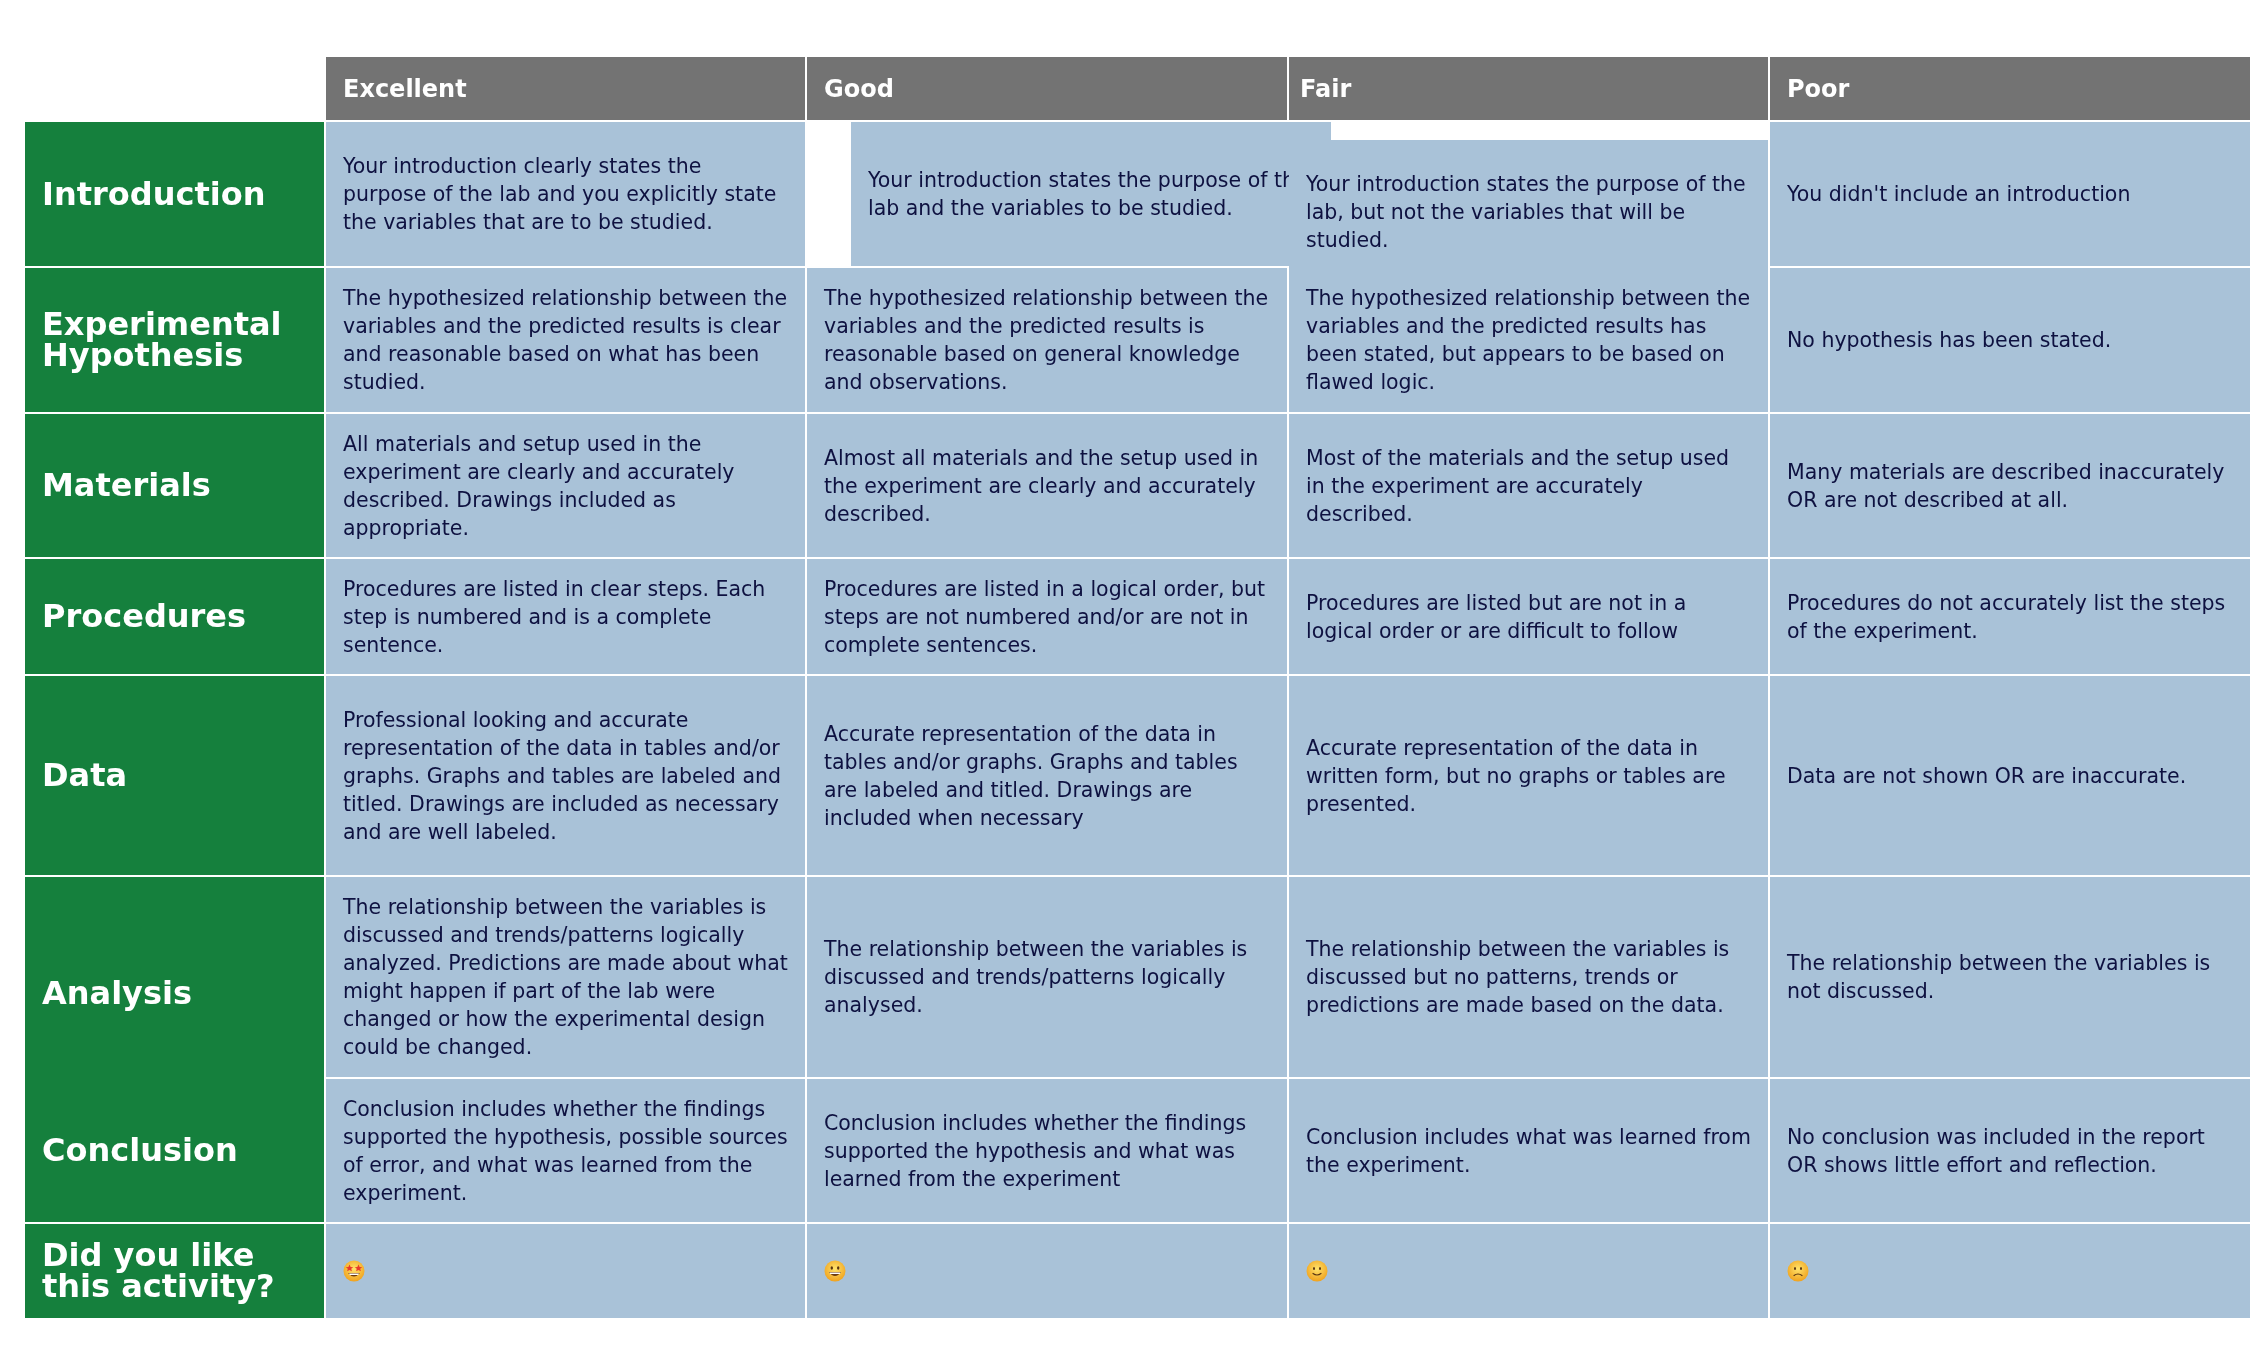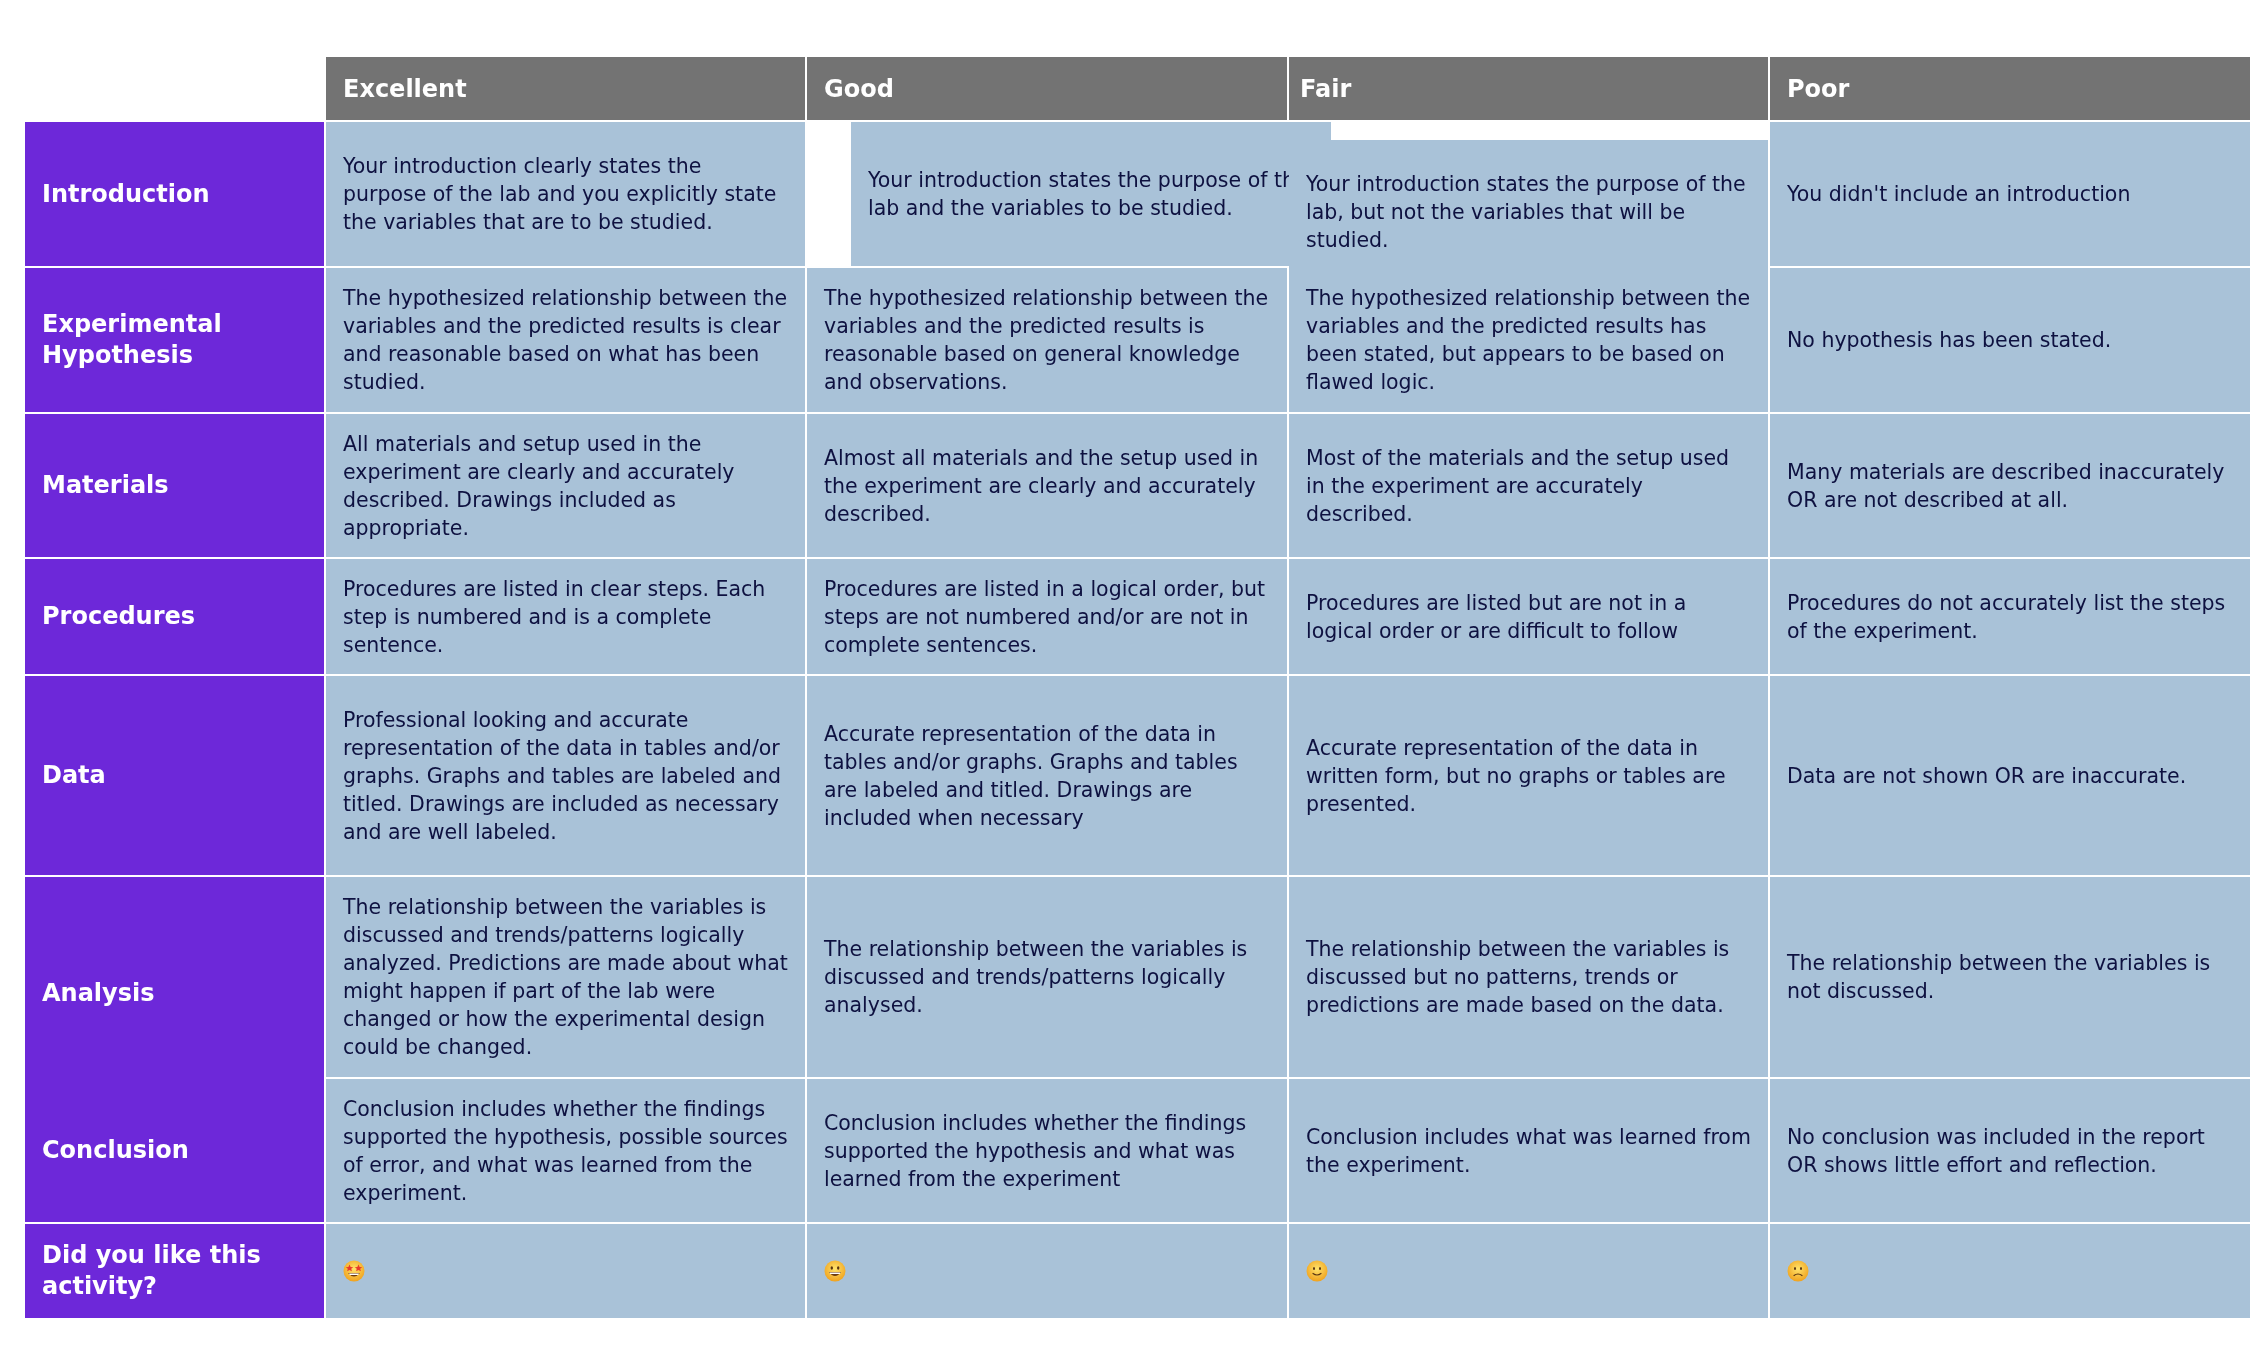--- a/index.html
+++ b/index.html
@@ -2,21 +2,21 @@
 <html><head>
 <meta charset="utf-8">
 <style>
   html, body { margin:0; padding:0; background:#ffffff; }
   body { width:2268px; height:1350px; position:relative; overflow:hidden;
          font-family:"DejaVu Sans", sans-serif; }
   .grid { position:absolute; left:0; top:0; }
   .cell { position:absolute; box-sizing:border-box; display:flex; align-items:center;
           padding:0 14px 0 17px; }
   .hdr { background:#737373; color:#ffffff; font-weight:bold; font-size:24px; }
-  .rowlabel { background:#6d28d9; color:#ffffff; font-weight:bold; font-size:24px; line-height:31px; }
+  .rowlabel { background:#15803d; color:#ffffff; font-weight:bold; font-size:32px; line-height:31px; }
   .body { background:#a9c2d8; color:#0e1140; font-size:20.5px; line-height:28px; }
   .emoji { width:22px; height:22px; display:inline-block; }
 </style>
 </head>
 <body>
 
 <div class="grid">
 
   <div class="cell hdr" style="left:326px;top:57px;width:479px;height:63px;">
       <span>Excellent</span>

